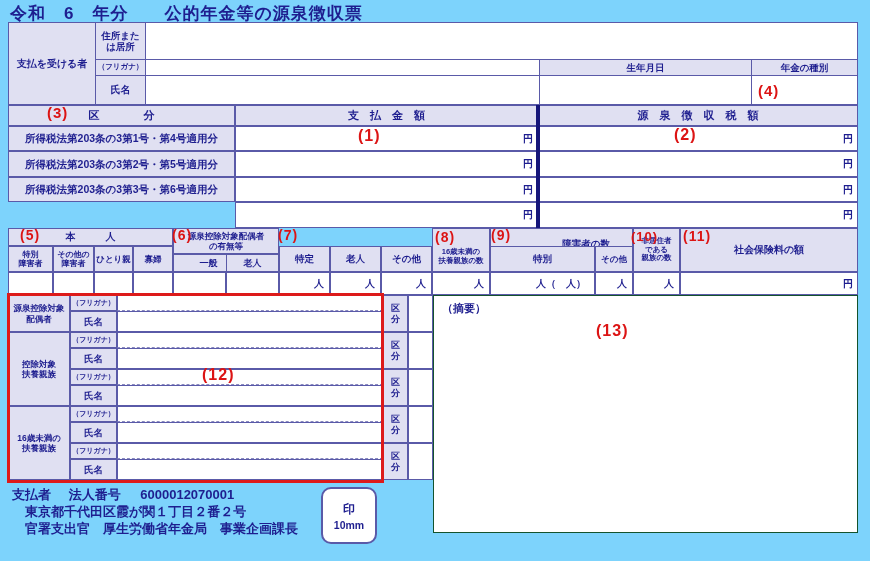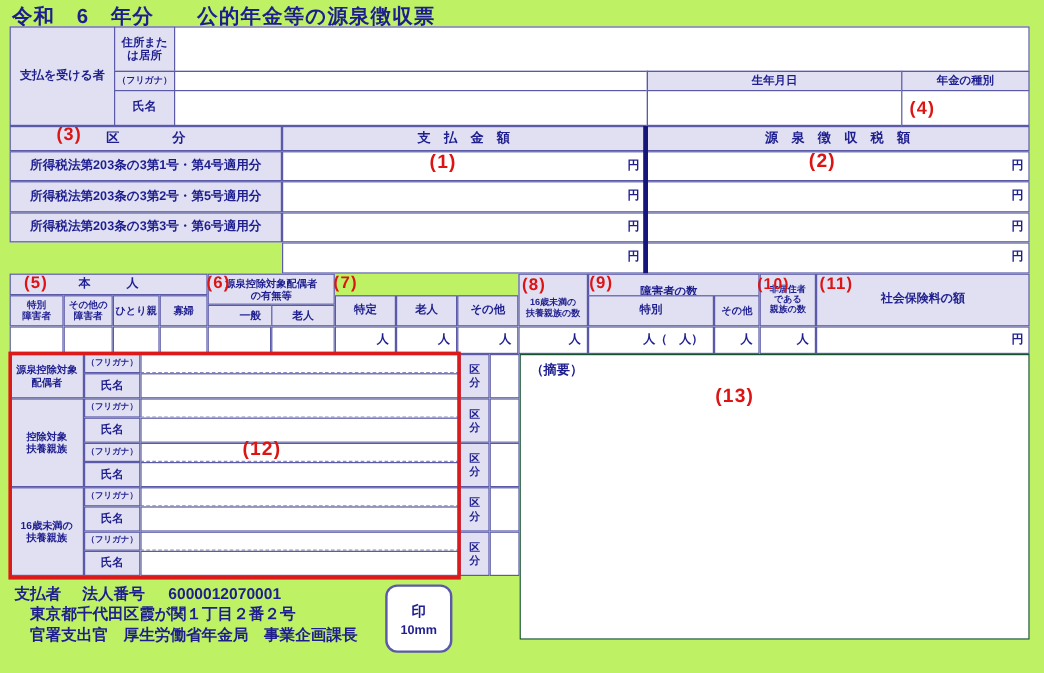--- a/index.html
+++ b/index.html
@@ -1,17 +1,17 @@
 <!DOCTYPE html>
 <html><head>
 <meta charset="utf-8">
 <style>
   html,body{margin:0;padding:0;background:#fff;}
   .form{
-    position:relative;width:870px;height:561px;background:#bef264;
+    position:relative;width:870px;height:561px;background:#7dd3fc;
     font-family:"Liberation Sans","DejaVu Sans",sans-serif;
     color:#1e1e8f;font-weight:bold;overflow:hidden;
   }
   .cell{
     position:absolute;box-sizing:border-box;border:1px solid #5a5aa8;
     display:flex;align-items:center;justify-content:center;
     font-size:10px;line-height:1.18;text-align:center;
   }
   .sh{background:#e0e0f2;}
   .val{background:#ffffff;}
@@ -160,21 +160,21 @@
     </div>
   <div class="cell sh" style="left:381px;top:246px;width:51px;height:26px;font-size:9.5px">
       <span>その他</span>
     </div>
 
   <div class="cell sh" style="left:432px;top:228px;width:58px;height:44px;font-size:7.5px;align-items:flex-end;padding-bottom:5px">
       <span class="pre">16歳未満の
 扶養親族の数</span>
     </div>
 
-  <div class="cell sh" style="left:490px;top:228px;width:143px;height:32px;font-size:9.5px;padding-right:8px">
+  <div class="cell sh" style="left:490px;top:228px;width:143px;height:32px;font-size:9.5px;justify-content:flex-end;padding-right:22px">
       <span>障害者の数</span>
     </div>
   <div class="cell sh" style="left:490px;top:246px;width:105px;height:26px;font-size:9.5px">
       <span>特別</span>
     </div>
   <div class="cell sh" style="left:595px;top:246px;width:38px;height:26px;font-size:8.5px">
       <span>その他</span>
     </div>
 
   <div class="cell sh" style="left:633px;top:228px;width:47px;height:44px;font-size:7.5px">

